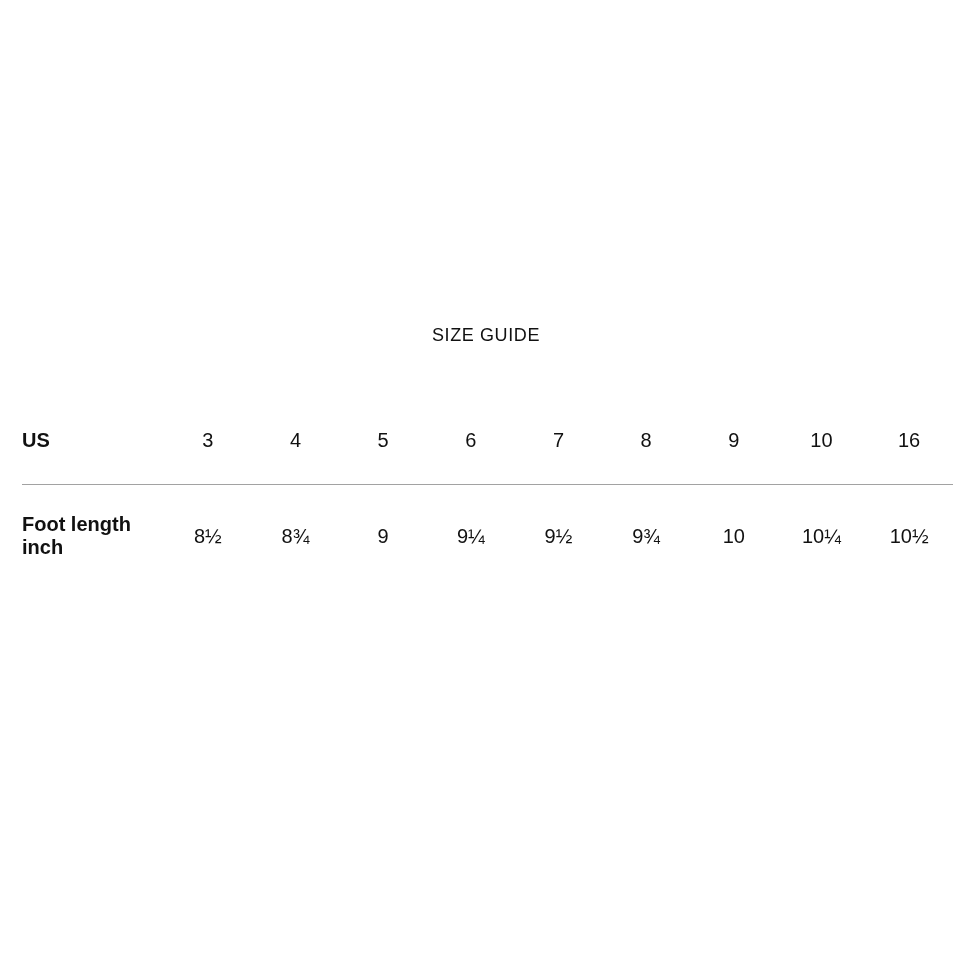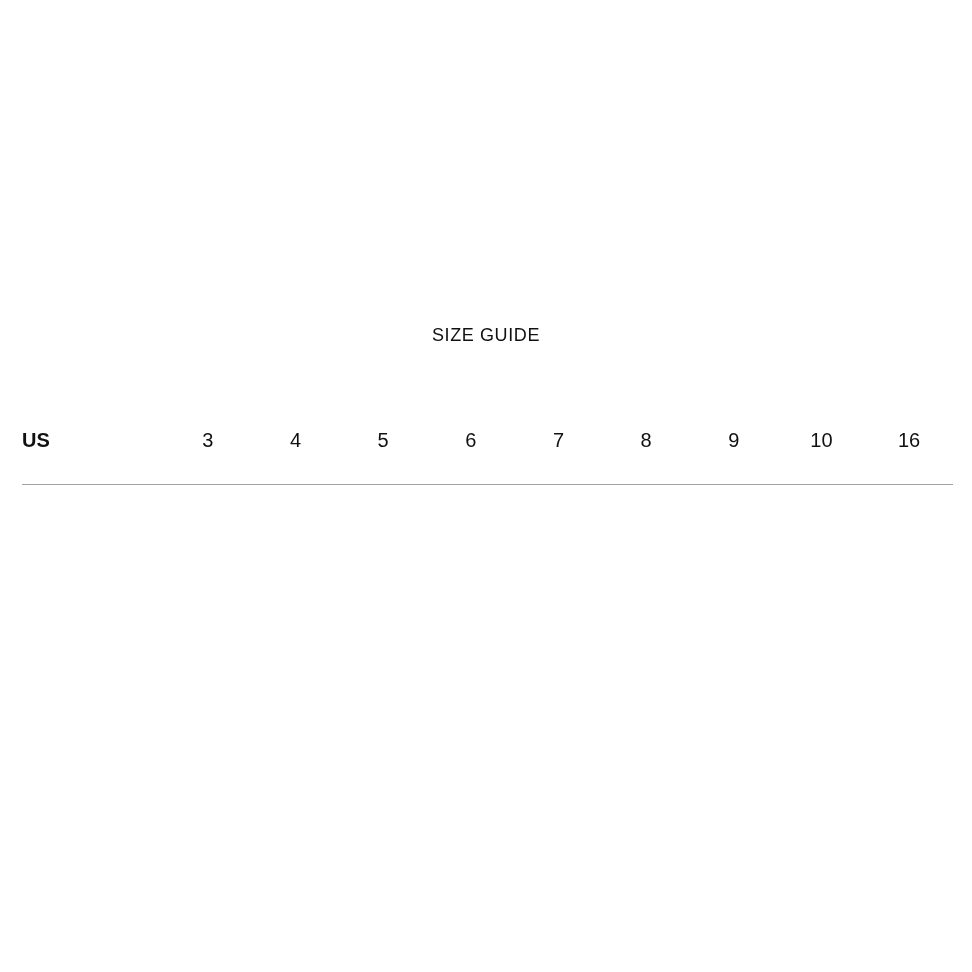--- a/index.html
+++ b/index.html
@@ -86,16 +86,28 @@
         <td>3</td>
         <td>4</td>
         <td>5</td>
         <td>6</td>
         <td>7</td>
         <td>8</td>
         <td>9</td>
         <td>10</td>
         <td>16</td>
       </tr>
+      <tr class="row-footlength">
+        <th class="row-label">Foot length inch</th>
+        <td>8½</td>
+        <td>8¾</td>
+        <td>9</td>
+        <td>9¼</td>
+        <td>9½</td>
+        <td>9¾</td>
+        <td>10</td>
+        <td>10¼</td>
+        <td>10½</td>
+      </tr>
     </tbody>
   </table>
 
 </div>
 
 </body></html>

